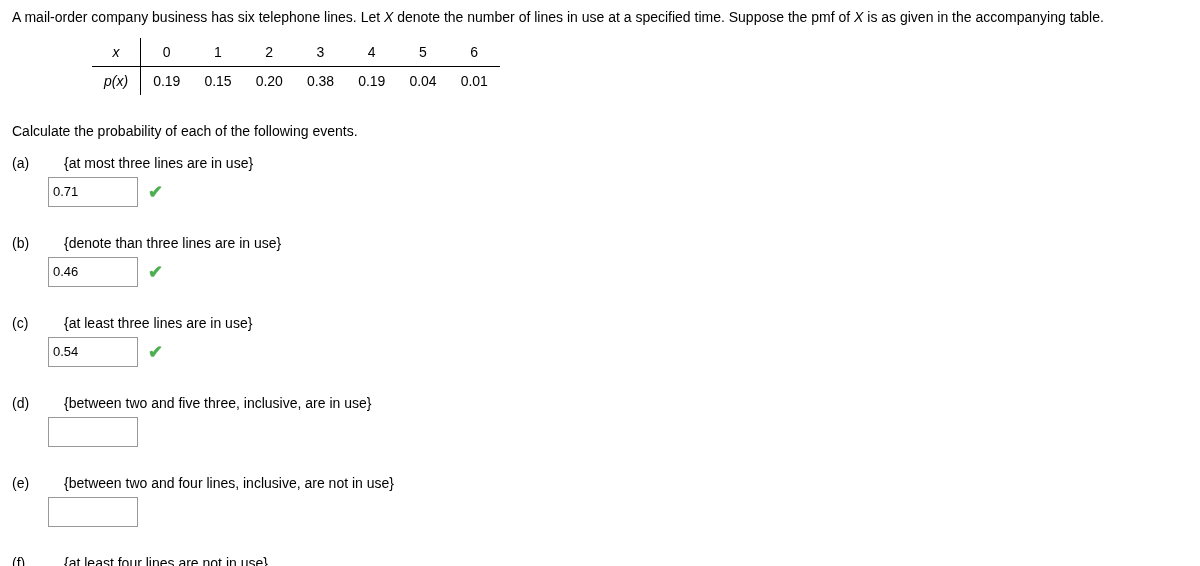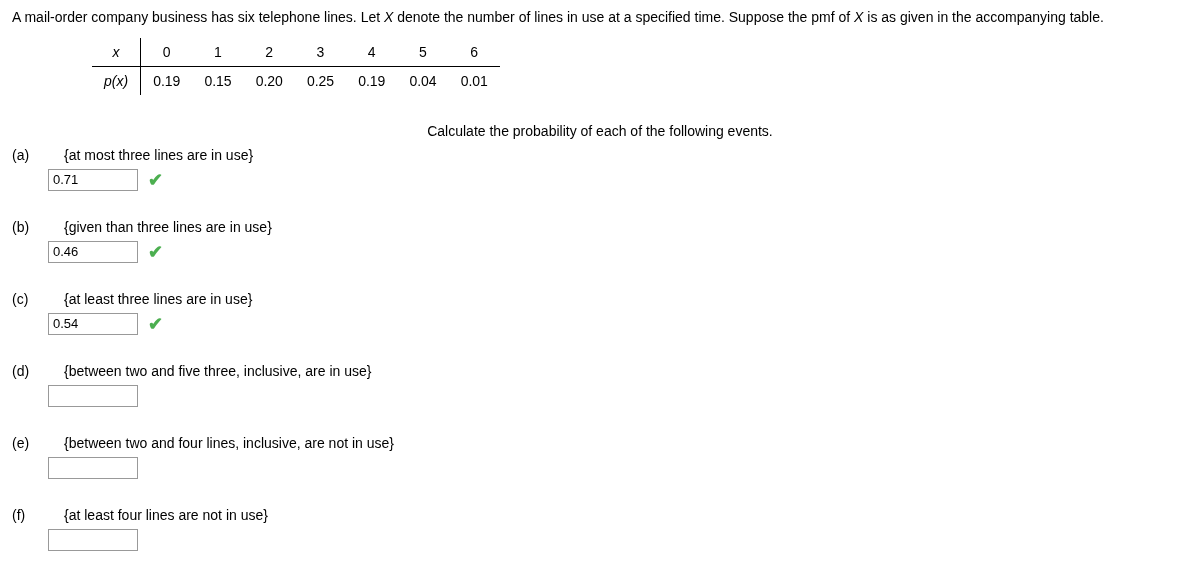--- a/index.html
+++ b/index.html
@@ -33,22 +33,21 @@
       font-size: 14px;
     }
     .pmf-table tr:first-child {
       border-bottom: 1px solid #000;
     }
     .pmf-table td:first-child {
       border-right: 1px solid #000;
       font-style: italic;
     }
     .instruction {
-      margin-bottom: 8px;
-      text-align: center;
+      margin-bottom: 16px;
     }
     .question-block {
       margin-bottom: 28px;
       display: flex;
       flex-direction: column;
     }
     .question-row {
       display: flex;
       align-items: flex-start;
       margin-bottom: 4px;
@@ -64,21 +63,21 @@
     .answer-row {
       display: flex;
       align-items: center;
       margin-left: 36px;
       margin-top: 2px;
     }
     .answer-input {
       width: 90px;
       height: 22px;
       border: 1px solid #999;
-      padding: 2px 4px;
+      padding: 14px 4px;
       font-size: 13px;
       font-family: inherit;
     }
     .check-icon {
       margin-left: 10px;
       color: #4CAF50;
       font-size: 18px;
       font-weight: bold;
     }
   </style>
@@ -99,21 +98,21 @@
     <td>3</td>
     <td>4</td>
     <td>5</td>
     <td>6</td>
   </tr>
   <tr>
     <td>p(x)</td>
     <td>0.19</td>
     <td>0.15</td>
     <td>0.20</td>
-    <td>0.25</td>
+    <td>0.38</td>
     <td>0.19</td>
     <td>0.04</td>
     <td>0.01</td>
   </tr>
 </tbody>
   </table>
 
 <div class="instruction">Calculate the probability of each of the following events.</div>
 
 <div class="question-block">
@@ -123,21 +122,21 @@
   </div>
   <div class="answer-row">
     <input class="answer-input" type="text" value="0.71" style="">
     <span class="check-icon">✔</span>
   </div>
 </div>
 
 <div class="question-block">
   <div class="question-row">
     <div class="question-label">(b)</div>
-    <div class="question-text">{given than three lines are in use}</div>
+    <div class="question-text">{denote than three lines are in use}</div>
   </div>
   <div class="answer-row">
     <input class="answer-input" type="text" value="0.46" style="">
     <span class="check-icon">✔</span>
   </div>
 </div>
 
 <div class="question-block">
   <div class="question-row">
     <div class="question-label">(c)</div>

